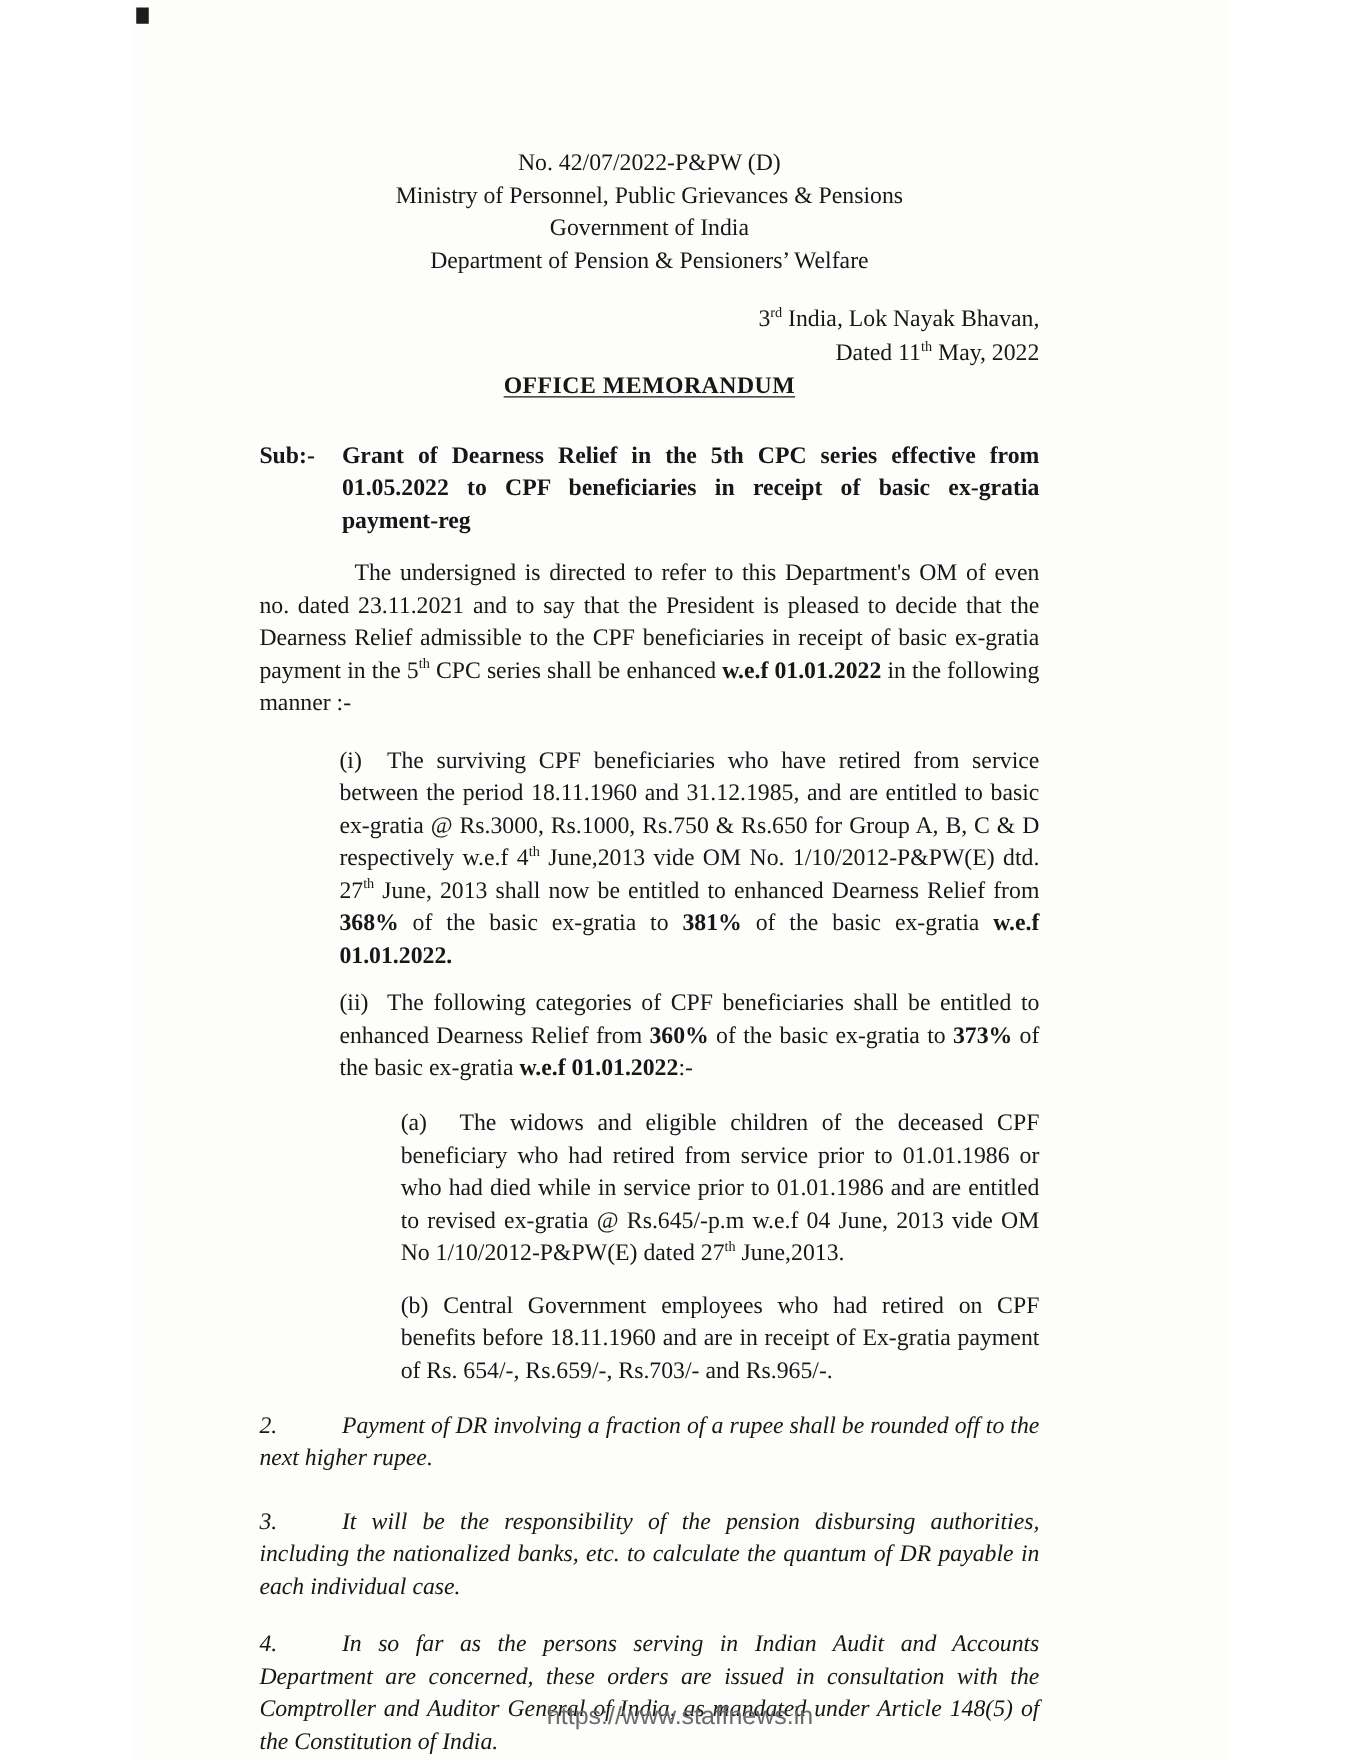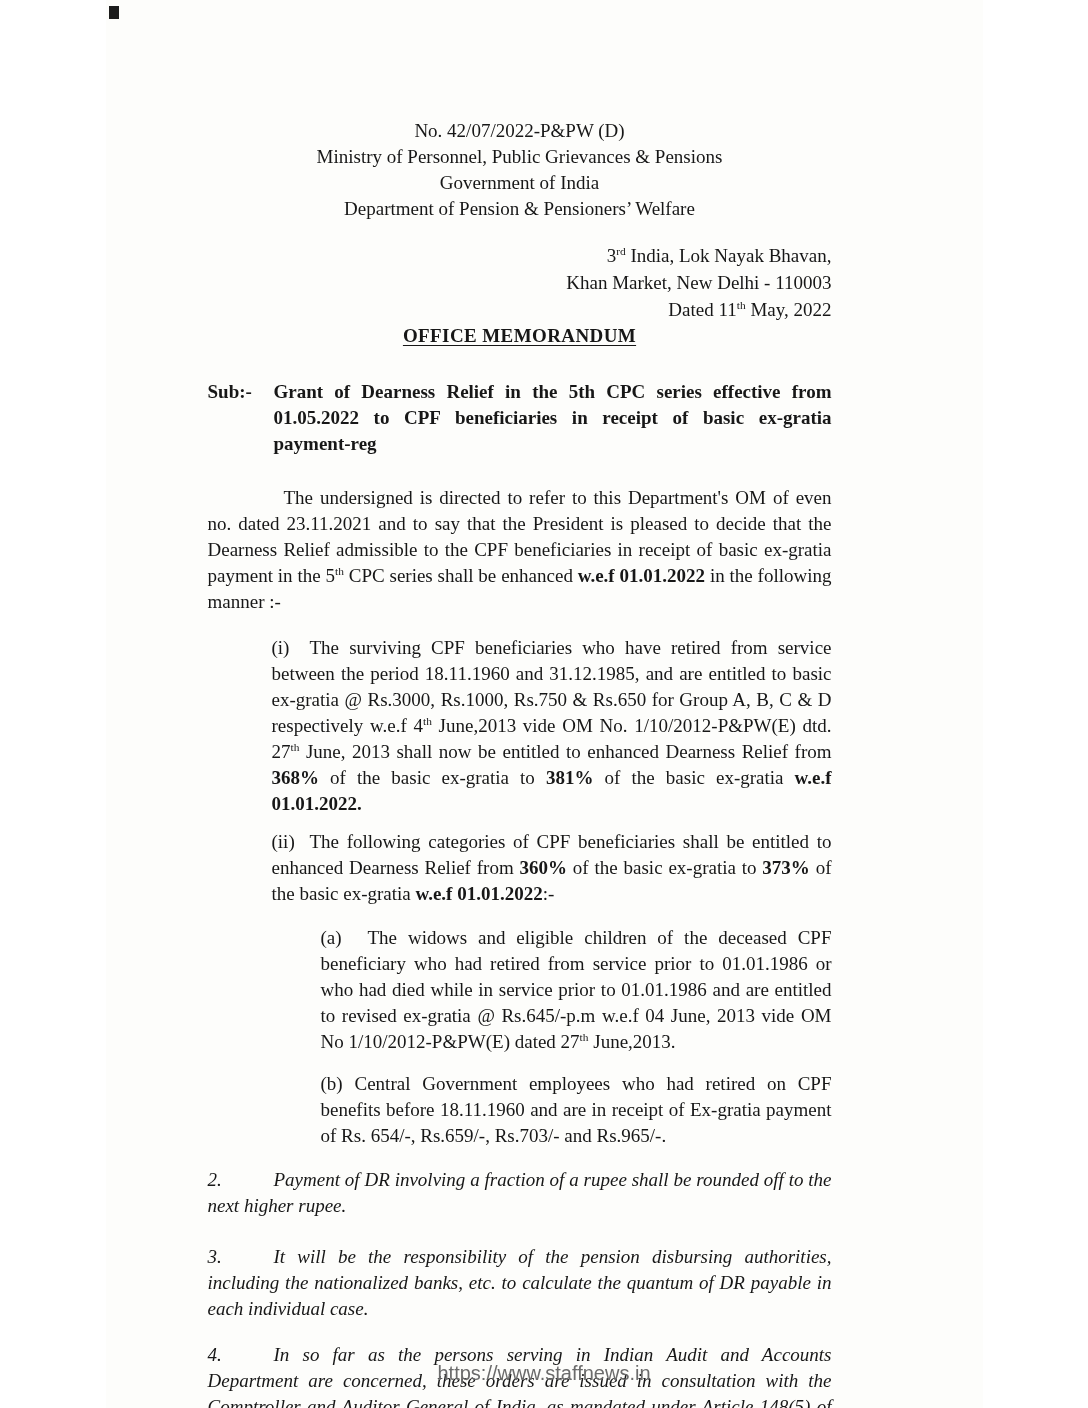--- a/index.html
+++ b/index.html
@@ -21,21 +21,21 @@
   .corner-mark { position: absolute; left: 3px; top: 6px; width: 10px; height: 13px; background: #1c1c1c; }
   .doc-header { text-align: center; }
   .hline { height: 26px; }
   .address { text-align: right; margin-top: 20px; line-height: 27px; }
   .title-row { text-align: center; }
   .title { font-weight: bold; text-decoration: underline; text-underline-offset: 3px; letter-spacing: 0.4px; }
   .subject { display: flex; margin-top: 30px; font-weight: bold; }
   .sub-label { width: 66px; flex: 0 0 66px; }
   .sub-text { flex: 1; text-align: justify; }
   p { margin: 0; }
-  .intro { margin-top: 28px; text-align: justify; text-indent: 76px; }
+  .intro { margin-top: 16px; text-align: justify; text-indent: 76px; }
   .item { margin-left: 64px; text-align: justify; }
   .item-i { margin-top: 20px; }
   .item-ii { margin-top: 12px; }
   .ilabel { display: inline-block; width: 38px; }
   .sub { margin-left: 113px; text-align: justify; }
   .sub-a { margin-top: 18px; }
   .sub-b { margin-top: 16px; }
   .slabel-a { display: inline-block; width: 47px; }
   .slabel-b { display: inline-block; width: 34px; }
   .numpara { text-align: justify; font-style: italic; }
@@ -62,21 +62,20 @@
 
   <header class="doc-header">
     <div class="hline">No. 42/07/2022-P&amp;PW (D)</div>
     <div class="hline">Ministry of Personnel, Public Grievances &amp; Pensions</div>
     <div class="hline">Government of India</div>
     <div class="hline">Department of Pension &amp; Pensioners’ Welfare</div>
   </header>
 
   <div class="address">
     <div><span>3</span><sup>rd</sup><span> India,  Lok Nayak Bhavan,</span></div>
-    <div><span>Khan Market, New Delhi - 110003</span></div>
     <div><span>Dated 11</span><sup>th</sup><span> May, 2022</span></div>
   </div>
 
   <div class="title-row">
     <span class="title">OFFICE MEMORANDUM</span>
   </div>
 
   <div class="subject">
     <span class="sub-label">Sub:-</span>
     <span class="sub-text">Grant of Dearness Relief in the 5th CPC series effective from 01.05.2022 to CPF beneficiaries in receipt of basic ex-gratia payment-reg</span>

